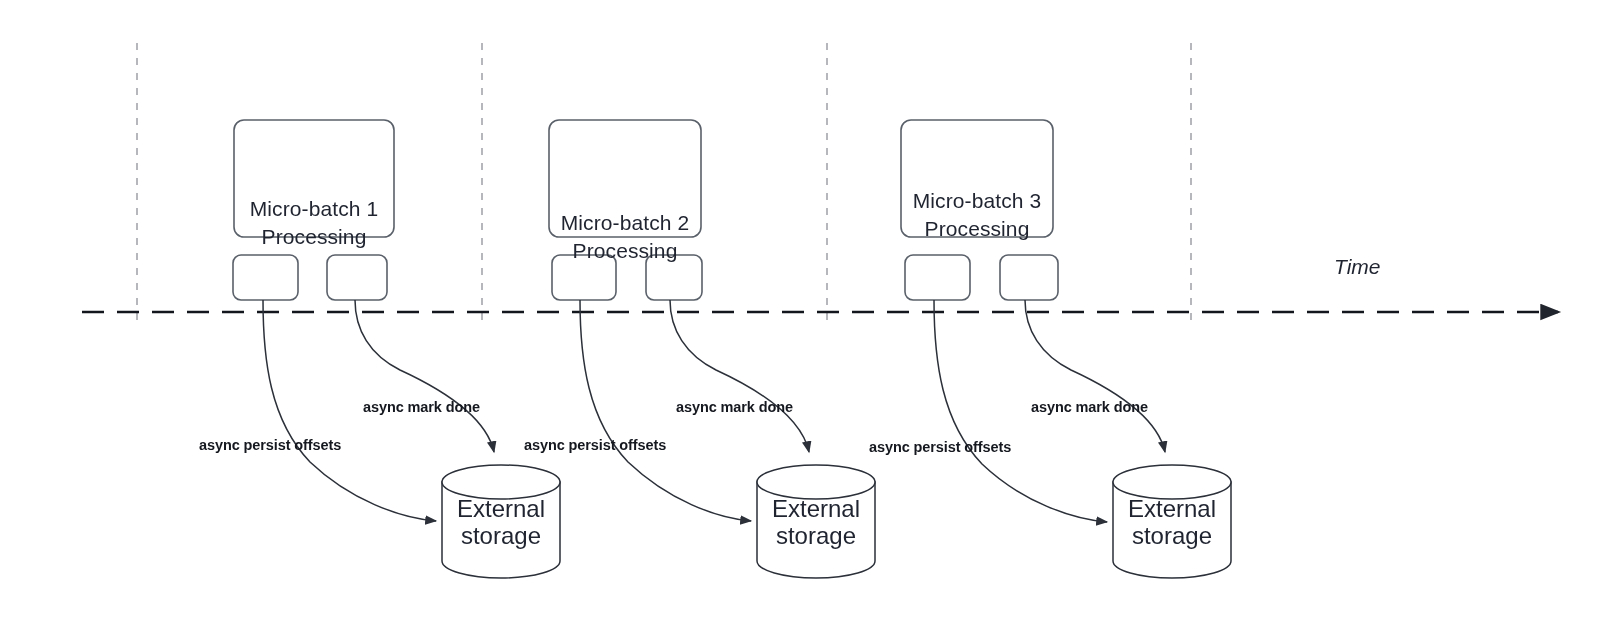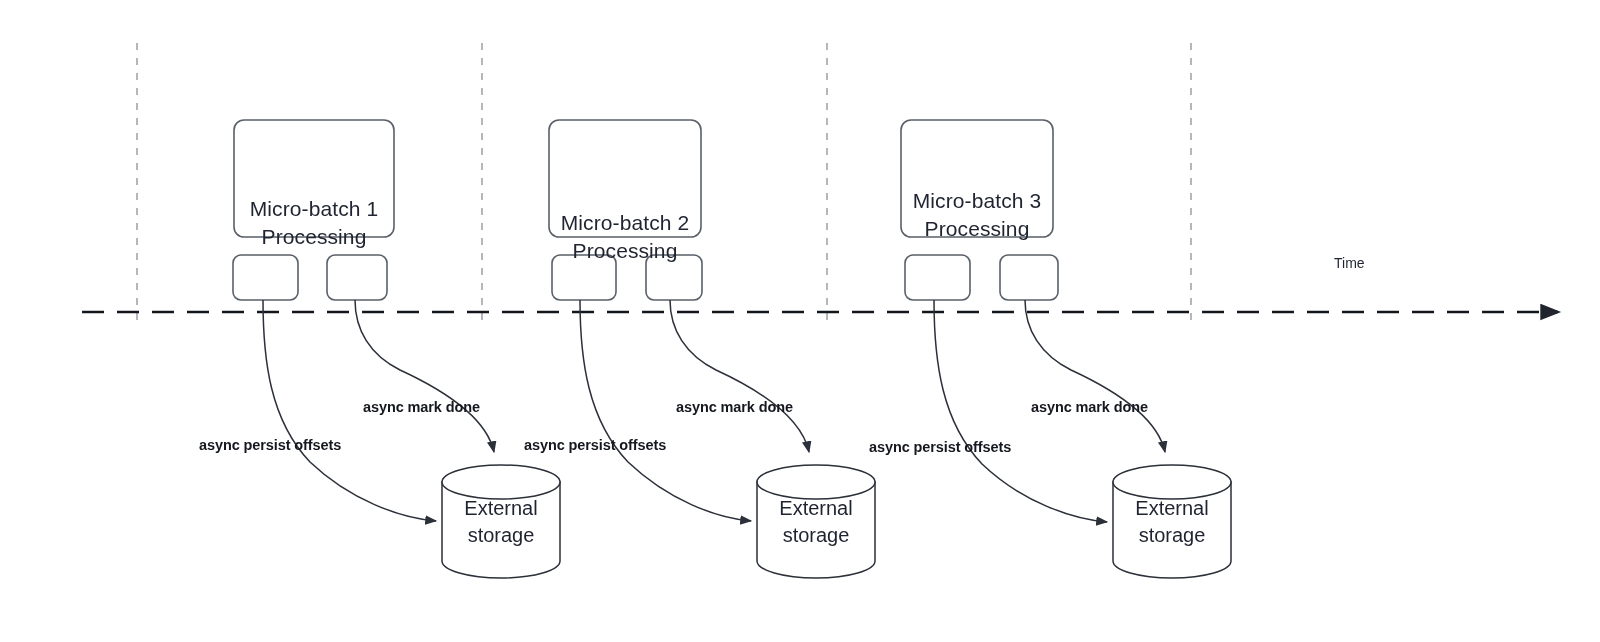--- a/index.html
+++ b/index.html
@@ -34,37 +34,38 @@
     pointer-events: none;
     white-space: pre-line;
   }
   .batch-label {
     font-size: 21px;
     line-height: 28px;
     letter-spacing: 0.1px;
     margin-top: 44px;
   }
   .storage-label {
-    font-size: 20px;
+    font-size: 24px;
     line-height: 27px;
   }
   .edge-label {
     position: absolute;
     font-size: 14.5px;
     font-weight: bold;
     color: #15181f;
     white-space: nowrap;
     letter-spacing: -0.1px;
     margin-top: 27px;
   }
   .time-label {
     position: absolute;
-    font-size: 14px;
+    font-size: 21px;
     color: #1f2430;
     white-space: nowrap;
+    font-style: italic;
   }
 </style>
 </head>
 <body>
 
 <div id="canvas">
 
   <svg id="svg-layer" viewBox="0 0 1600 642" xmlns="http://www.w3.org/2000/svg">
     <defs>
       <marker id="arrowhead" markerWidth="9" markerHeight="9" refX="7.2" refY="3.2" orient="auto" markerUnits="strokeWidth">

